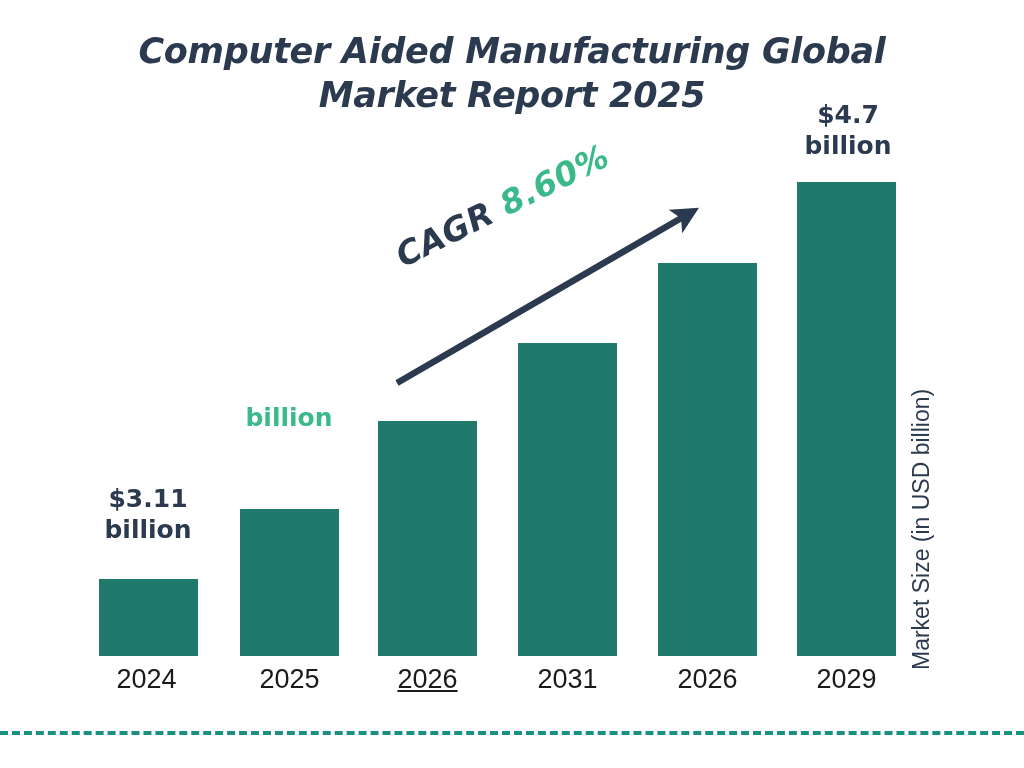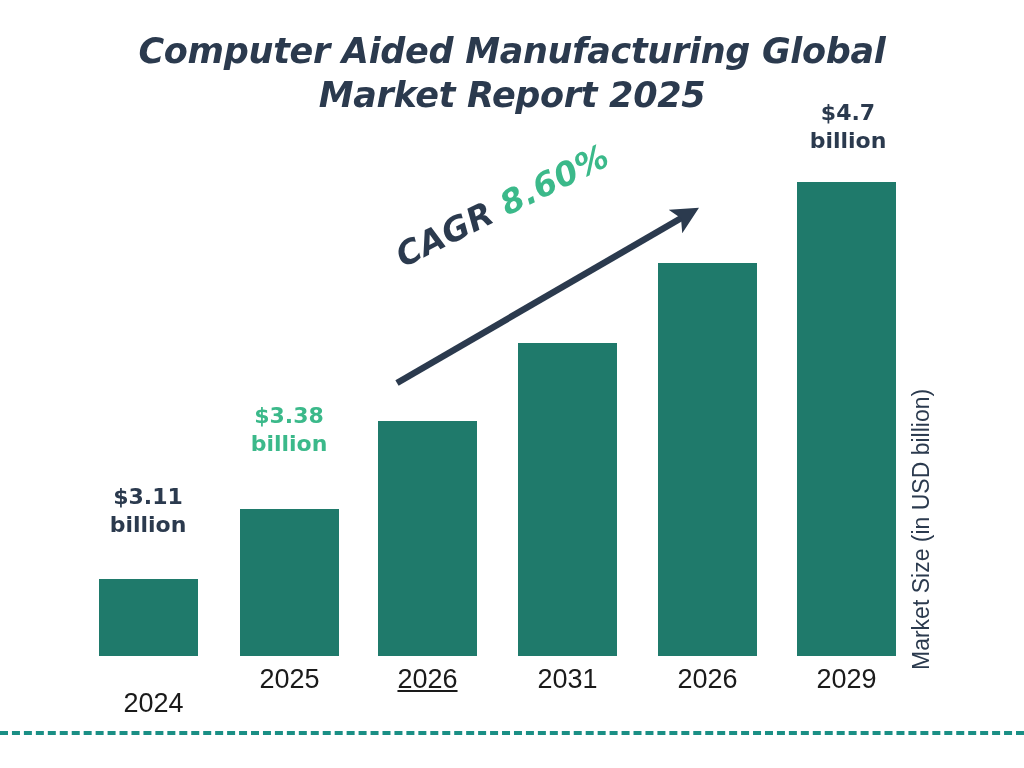--- a/index.html
+++ b/index.html
@@ -88,21 +88,21 @@
     font-size: 27px;
     color: #1a1a1a;
     font-family: "Liberation Sans", sans-serif;
   }
 
   
   .vlabel {
     position: absolute;
     font-family: "DejaVu Sans", sans-serif;
     font-weight: bold;
-    font-size: 22px;
+    font-size: 25px;
     line-height: 1.25;
     text-align: center;
     white-space: nowrap;
   }
   .vlabel.navy { color: #2b3a4e; }
   .vlabel.green { color: #3bb98a; }
 
   #label-2024 { left: 78px;  top: 483px; width: 140px; }
   #label-2025 { left: 218px; top: 402px; width: 142px; }
   #label-2029 { left: 784px; top: 99px;  width: 128px; }
@@ -165,21 +165,21 @@
 
   <div id="plot">
 
     <div class="bar" style="left:99px;  top:579px; width:99px; height:77px;"></div>
     <div class="bar" style="left:240px; top:509px; width:99px; height:147px;"></div>
     <div class="bar" style="left:378px; top:421px; width:99px; height:235px;"></div>
     <div class="bar" style="left:518px; top:343px; width:99px; height:313px;"></div>
     <div class="bar" style="left:658px; top:263px; width:99px; height:393px;"></div>
     <div class="bar" style="left:797px; top:182px; width:99px; height:474px;"></div>
 
-    <div class="xtick" style="left:104px;margin-top:24px;">2024</div>
+    <div class="xtick" style="left:97px;">2024</div>
     <div class="xtick" style="left:240px;">2025</div>
     <div class="xtick" style="left:378px;text-decoration:underline;">2026</div>
     <div class="xtick" style="left:518px;">2031</div>
     <div class="xtick" style="left:658px;">2026</div>
     <div class="xtick" style="left:797px;">2029</div>
 
     <svg width="1024" height="768" style="position:absolute;left:0;top:0;pointer-events:none;">
       <defs>
         <marker id="arrowhead" markerWidth="4.2" markerHeight="4.2" refX="2.6" refY="2.1" orient="auto">
           <path d="M0,0 L4.2,2.1 L0,4.2 L1.0,2.1 Z" fill="#2b3a4e"></path>
@@ -192,21 +192,20 @@
   <div id="cagr-wrap">
     <span id="cagr-label">CAGR</span>
     <span id="cagr-value">8.60%</span>
   </div>
 
   <div id="label-2024" class="vlabel navy">
     <div>$3.11</div>
     <div>billion</div>
   </div>
   <div id="label-2025" class="vlabel green">
-    <div>$3.38</div>
     <div>billion</div>
   </div>
   <div id="label-2029" class="vlabel navy">
     <div>$4.7</div>
     <div>billion</div>
   </div>
 
   <div id="yaxis-title">
     <span id="yaxis-title-inner">Market Size (in USD billion)</span>
   </div>

